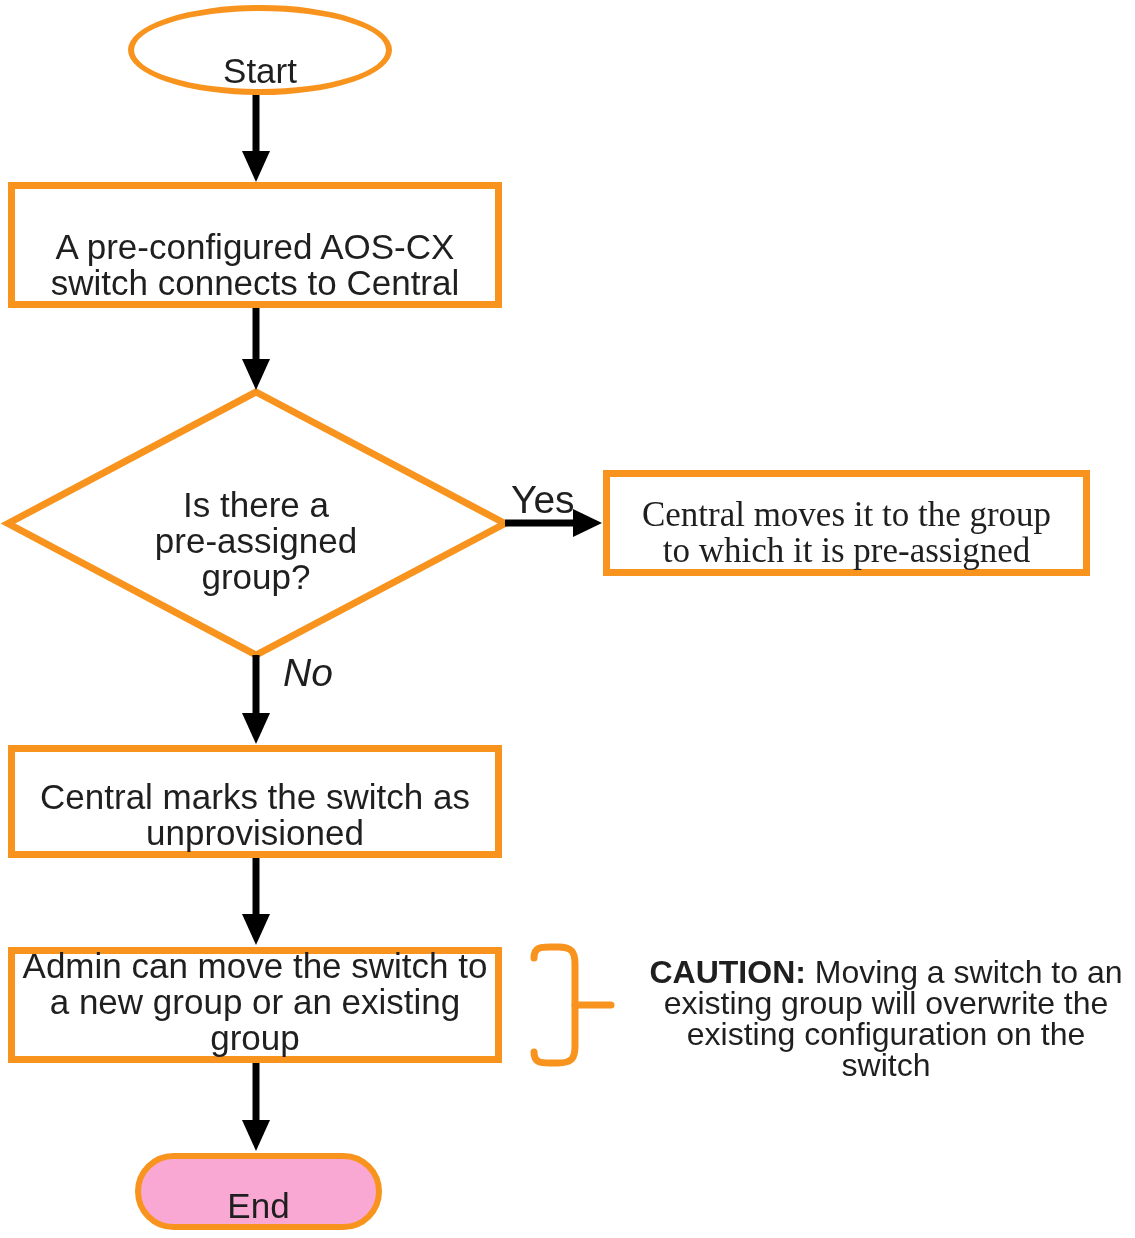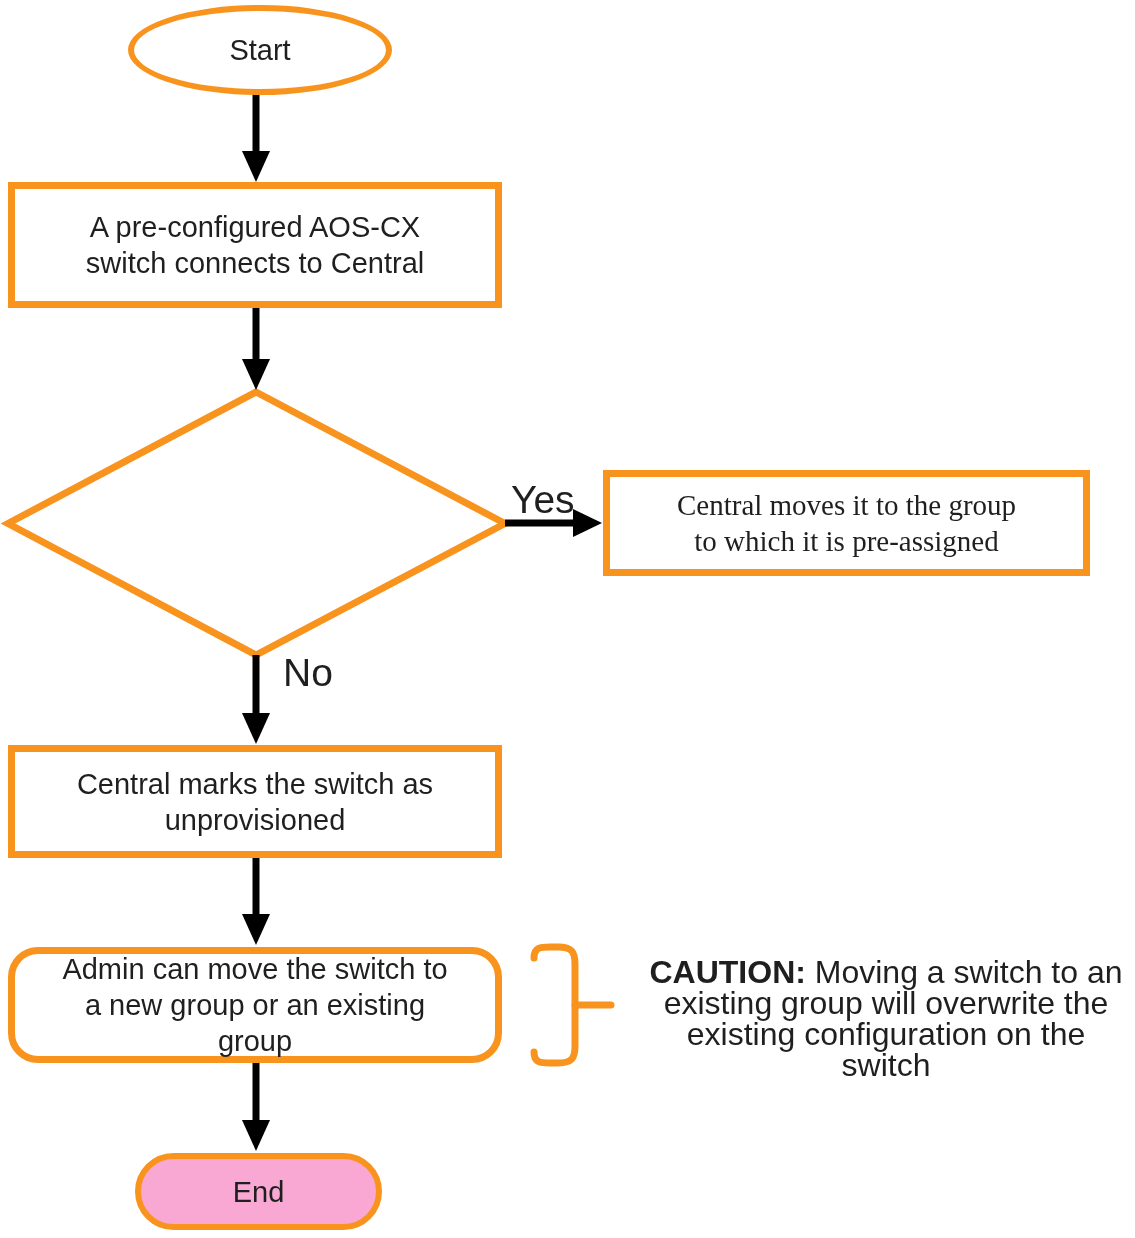--- a/index.html
+++ b/index.html
@@ -24,24 +24,24 @@
     left: 0; top: 0;
     width: 1135px; height: 1238px;
   }
   .conn-line { stroke: var(--connector); stroke-width: 7; }
   .conn-head { fill: var(--connector); stroke: none; }
   .shape { stroke: var(--accent); stroke-width: 7; fill: #ffffff; }
   .bracket-path { stroke: var(--accent); stroke-width: 7; fill: none; stroke-linecap: round; }
   .node {
     position: absolute;
     display: flex;
-    align-items: center;
+    align-items: flex-end;
     justify-content: center;
     text-align: center;
-    font-size: 29px;
+    font-size: 35px;
     line-height: 36px;
     color: var(--text);
   }
   .node .label { white-space: pre-line; }
   .rect {
     border: 7px solid var(--accent);
     background: #ffffff;
   }
   .terminator-ellipse {
     border: 6px solid var(--accent);
@@ -104,36 +104,41 @@
 
   <div class="node terminator-ellipse" style="left:128px; top:5px; width:264px; height:90px;">
     <span class="label">Start</span>
   </div>
 
   <div class="node rect" style="left:8px; top:182px; width:494px; height:126px;">
     <span class="label">A pre-configured AOS-CX
 switch connects to Central</span>
   </div>
 
+  <div class="node" style="left:126px; top:455px; width:260px; height:140px;">
+    <span class="label">Is there a
+pre-assigned
+group?</span>
+  </div>
 
   <div class="edge-label" style="left:511px; top:484px;">Yes</div>
 
   <div class="node rect" style="left:603px; top:470px; width:487px; height:106px;font-family:Liberation Serif, serif;">
     <span class="label">Central moves it to the group
 to which it is pre-assigned</span>
   </div>
 
-  <div class="edge-label" style="left:283px; top:657px;">No</div>
+  <div class="edge-label" style="left:283px; top:657px;font-style:italic;">No</div>
 
   <div class="node rect" style="left:8px; top:745px; width:494px; height:113px;">
     <span class="label">Central marks the switch as
 unprovisioned</span>
   </div>
 
-  <div class="node rect" style="left:8px; top:947px; width:494px; height:116px;border-radius:30px;">
+  <div class="node rect" style="left:8px; top:947px; width:494px; height:116px;">
     <span class="label">Admin can move the switch to
 a new group or an existing
 group</span>
   </div>
 
   <div class="caution">
     <b class="prefix">CAUTION:</b>
     <span class="body">Moving a switch to an
 existing group will overwrite the
 existing configuration on the switch</span>

